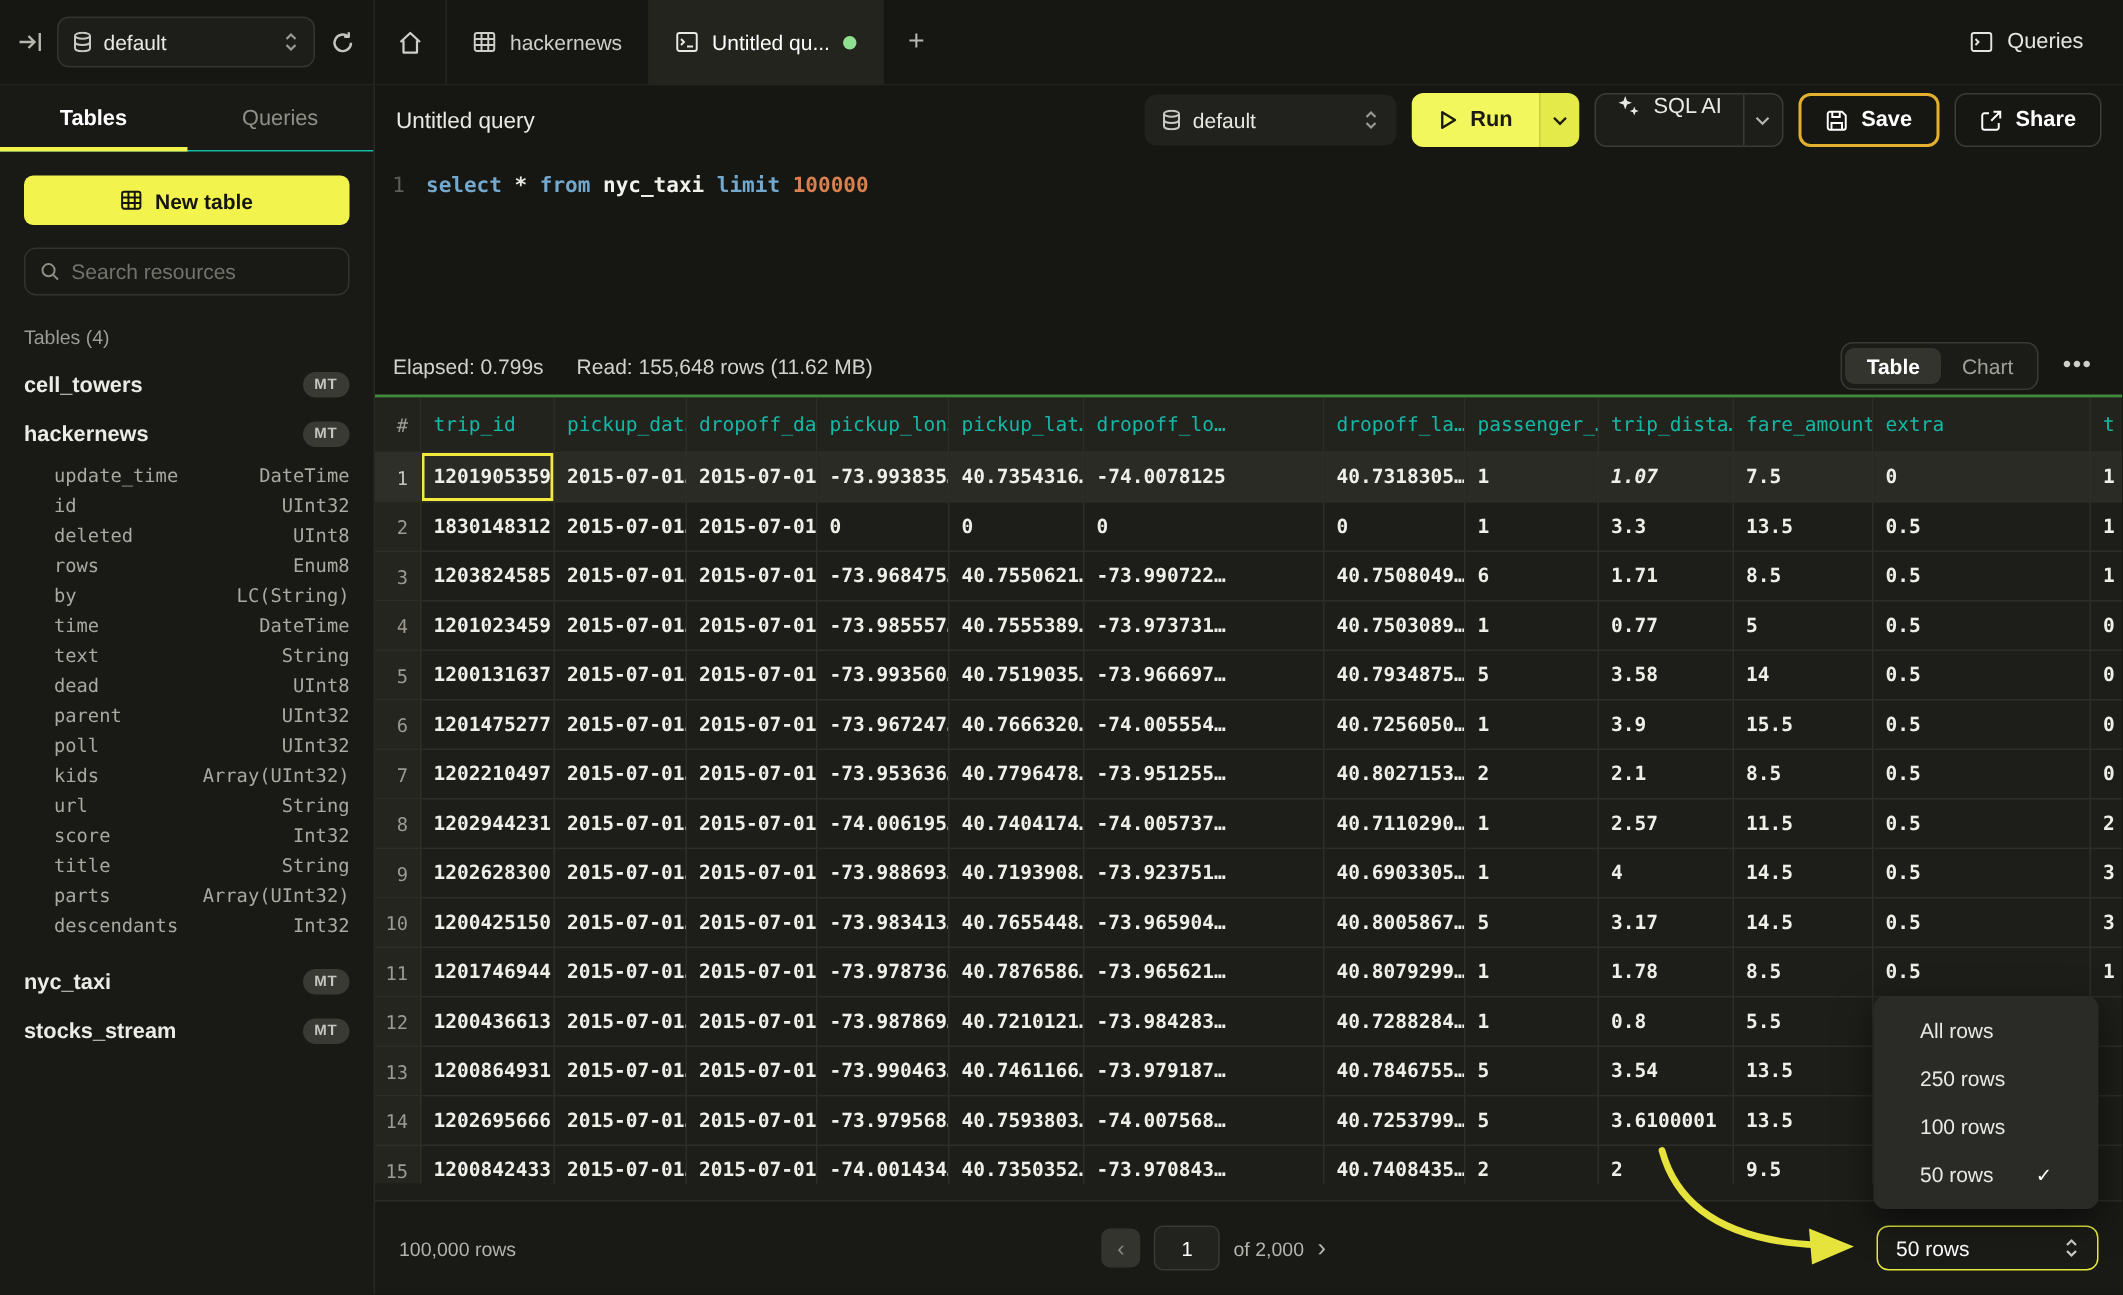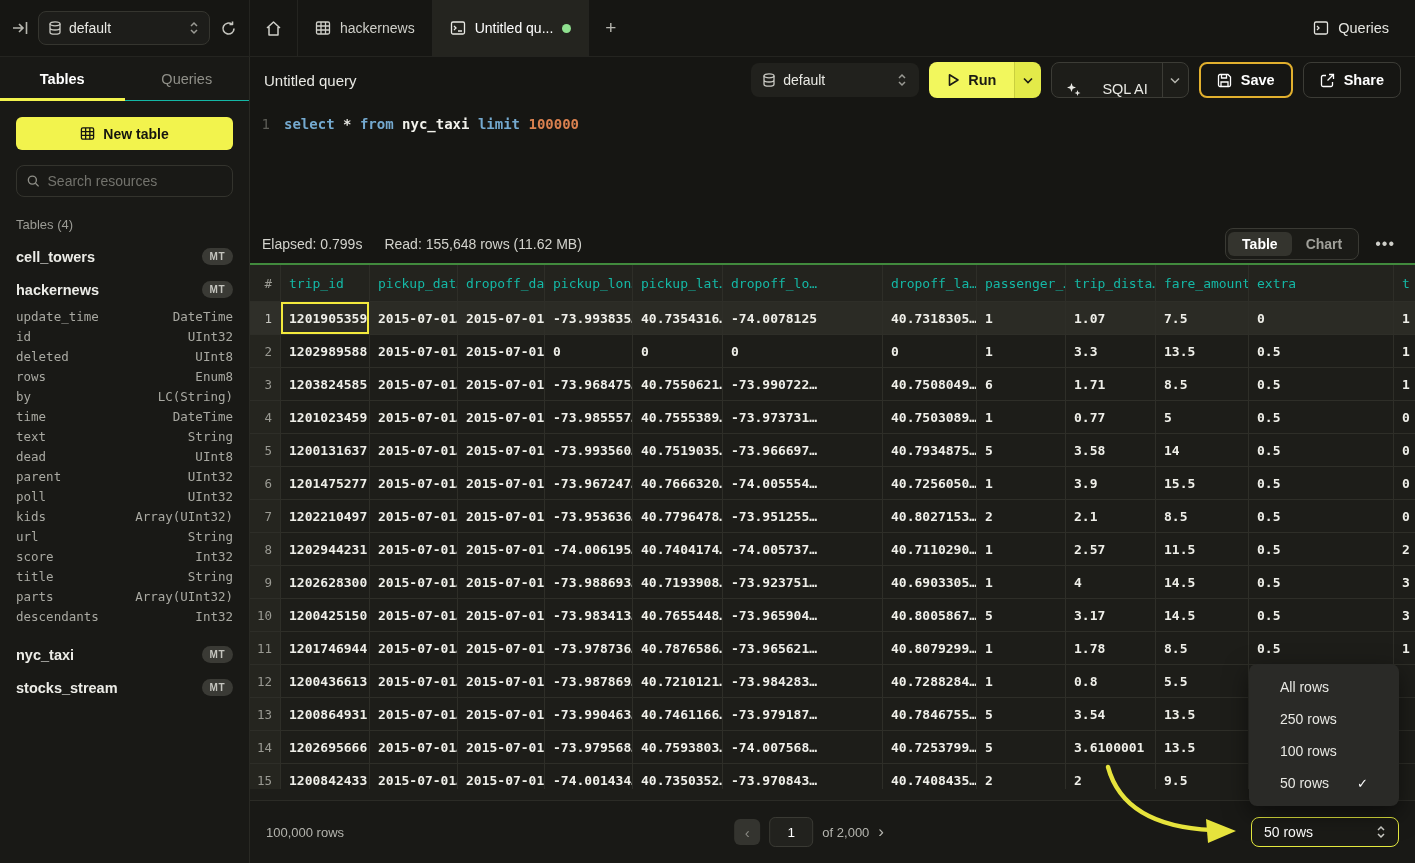--- a/index.html
+++ b/index.html
@@ -42,33 +42,33 @@
   .search-box input::placeholder { color:#73736d; }
   .side-section { margin:20px 16px 8px; font-size:13px; color:#9b9b95; }
   .tbl-item { height:33px; display:flex; align-items:center; padding:0 16px; cursor:pointer; }
   .tbl-name { font-size:14.5px; font-weight:600; color:#ececе7; color:#ececE7; }
   .badge { margin-left:auto; background:#3a3a35; color:#c5c5bf; font-size:10px; font-weight:700; letter-spacing:.5px;
     border-radius:9px; padding:3px 8px; }
   .engine-line { padding:0 16px 8px; font-size:12.5px; color:#8c8c85; }
   .col-row { height:20px; display:flex; align-items:center; padding:0 16px;
     font-family:"DejaVu Sans Mono", monospace; font-size:12.5px; color:#a9a9a2; }
   .col-type { margin-left:auto; }
-  .cols-block { margin-bottom:12px; }
+  .cols-block { margin-bottom:12px;margin-left:20px; }
 
   
   .query-header { height:46px; display:flex; align-items:center; padding:0 14px; gap:10px; }
   .query-title { font-size:15px; color:#e9e9e4; margin-right:auto; }
   .qh-select { width:168px; height:34px; display:flex; align-items:center; gap:8px; padding:0 12px;
     background:#21211d; border:none; border-radius:8px; color:#e9e9e4; cursor:pointer; }
   .qh-select .updown { margin-left:auto; }
   .split-btn { display:flex; height:36px; border-radius:8px; overflow:hidden; cursor:pointer; }
   .run-main { display:flex; align-items:center; gap:8px; padding:0 18px; background:#f2f75d; color:#1b1b14; font-weight:700; font-size:14.5px; }
   .run-chev { width:27px; display:flex; align-items:center; justify-content:center; background:#e3ea49; border-left:1px solid #c9cf3e; color:#1b1b14; }
   .sqlai { border:1px solid #3c3c36; background:#1d1d19; }
-  .sqlai-main { display:flex; align-items:flex-end; gap:21px; padding:0 14px; color:#e9e9e4; font-size:14.5px; }
+  .sqlai-main { display:flex; align-items:flex-start; gap:9px; padding:0 14px; color:#e9e9e4; font-size:14.5px; }
   .sqlai-chev { width:26px; display:flex; align-items:center; justify-content:center; border-left:1px solid #3c3c36; color:#b5b5af; }
   .save-btn { height:36px; display:flex; align-items:center; gap:9px; padding:0 16px; background:none; cursor:pointer;
     border:2px solid #e2b02e; border-radius:8px; color:#fff; font-size:14.5px; font-weight:600; font-family:inherit; }
   .share-btn { height:36px; display:flex; align-items:center; gap:9px; padding:0 16px; background:none; cursor:pointer;
     border:1px solid #3c3c36; border-radius:8px; color:#fff; font-size:14.5px; font-weight:600; font-family:inherit; }
 
   
   .editor { height:122px; padding-top:13px; font-family:"DejaVu Sans Mono", monospace; font-size:14px; }
   .ed-line { display:flex; white-space:pre; }
   .gutter { width:34px; text-align:right; padding-right:14px; color:#5d5d57; }
@@ -79,21 +79,21 @@
 
   
   .results-toolbar { height:38px; display:flex; align-items:center; padding:0 12px; gap:22px; }
   .rt-search { width:238px; height:30px; display:flex; align-items:center; gap:8px; padding:0 10px;
     border:1px solid #35352f; border-radius:8px; color:#73736d; }
   .rt-search input { background:none; border:none; outline:none; color:#d6d6d0; width:100%; font-size:13.5px; font-family:inherit; }
   .rt-search input::placeholder { color:#73736d; }
   .rt-stat { font-size:14px; color:#d3d3cd; }
   .rt-right { margin-left:auto; display:flex; align-items:center; gap:8px; }
   .segmented { display:flex; align-items:center; background:#1b1b17; border:1px solid #3a3a34; border-radius:8px; padding:2px; height:32px; }
-  .seg { padding:4px 14px; border-radius:6px; font-size:14px; color:#a0a09a; cursor:pointer;font-weight:bold; }
+  .seg { padding:4px 14px; border-radius:6px; font-size:14px; color:#a0a09a; cursor:pointer; }
   .seg.active { background:#34342e; color:#fff; font-weight:600; }
   .dots-btn { color:#cfcfc9; font-size:16px; background:none; border:none; cursor:pointer; padding:0 8px; letter-spacing:1px; }
 
   
   .grid-wrap { height:537px; overflow:hidden; border-top:2px solid #418a3d; background:#1d1d19; }
   .grid-clip { height:524px; overflow:hidden; }
   .grid-row, .grid-head { display:flex; }
   .cell { flex:none; padding:0 8px; display:flex; align-items:center; overflow:hidden; white-space:nowrap;
     font-family:"DejaVu Sans Mono", monospace; font-size:13px; color:#efefe9; font-weight:700;
     border-right:1px solid #2e2e28; border-bottom:1px solid #2e2e28; height:33px; }
@@ -392,28 +392,28 @@
             <div class="grid-row selected-row">
               <div class="cell rownum" style="width: 31px;">1</div>
               <div class="cell selected-cell" style="width: 89px;">1201905359</div>
               <div class="cell" style="width: 88px;">2015-07-01…</div>
               <div class="cell" style="width: 87px;">2015-07-01…</div>
               <div class="cell" style="width: 88px;">-73.993835…</div>
               <div class="cell" style="width: 90px;">40.7354316…</div>
               <div class="cell" style="width: 160px;">-74.0078125</div>
               <div class="cell" style="width: 94px;">40.7318305…</div>
               <div class="cell" style="width: 89px;">1</div>
-              <div class="cell" style="width: 90px;">1.07</div>
+              <div class="cell" style="width: 90px; font-style: italic;">1.07</div>
               <div class="cell" style="width: 93px;">7.5</div>
               <div class="cell" style="width: 145px;">0</div>
               <div class="cell" style="width: 80px;">1</div>
             </div>
             <div class="grid-row">
               <div class="cell rownum" style="width: 31px;">2</div>
-              <div class="cell" style="width: 89px;">1202989588</div>
+              <div class="cell" style="width: 89px;">1830148312</div>
               <div class="cell" style="width: 88px;">2015-07-01…</div>
               <div class="cell" style="width: 87px;">2015-07-01…</div>
               <div class="cell" style="width: 88px;">0</div>
               <div class="cell" style="width: 90px;">0</div>
               <div class="cell" style="width: 160px;">0</div>
               <div class="cell" style="width: 94px;">0</div>
               <div class="cell" style="width: 89px;">1</div>
               <div class="cell" style="width: 90px;">3.3</div>
               <div class="cell" style="width: 93px;">13.5</div>
               <div class="cell" style="width: 145px;">0.5</div>

